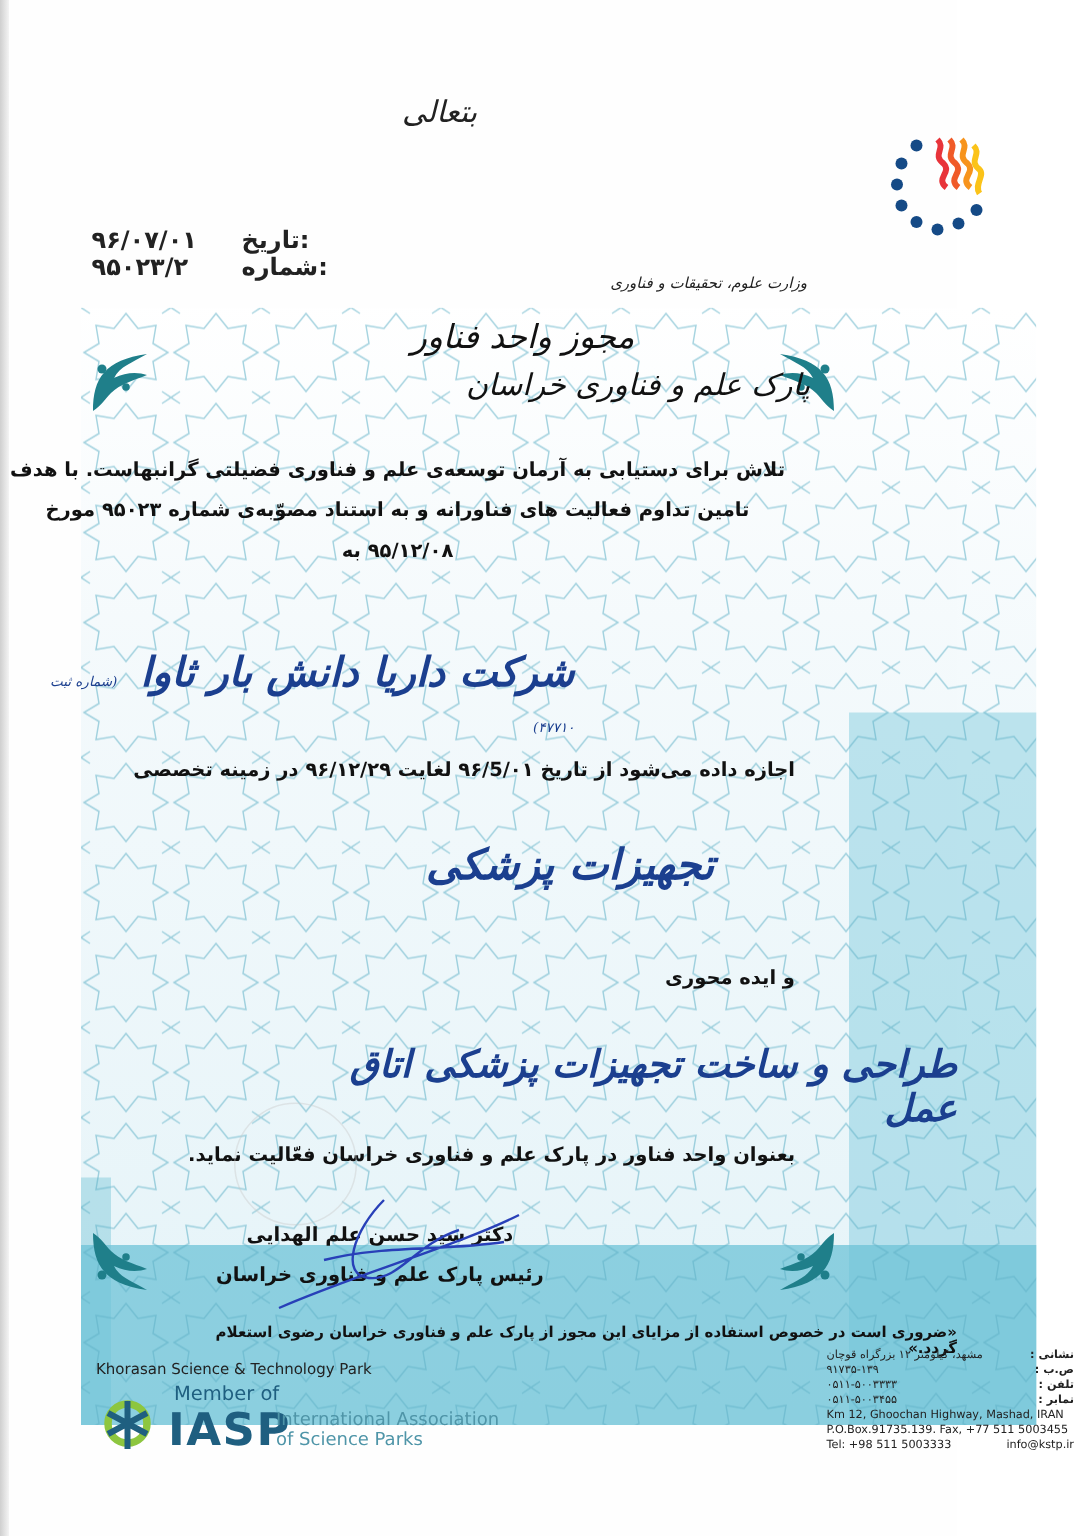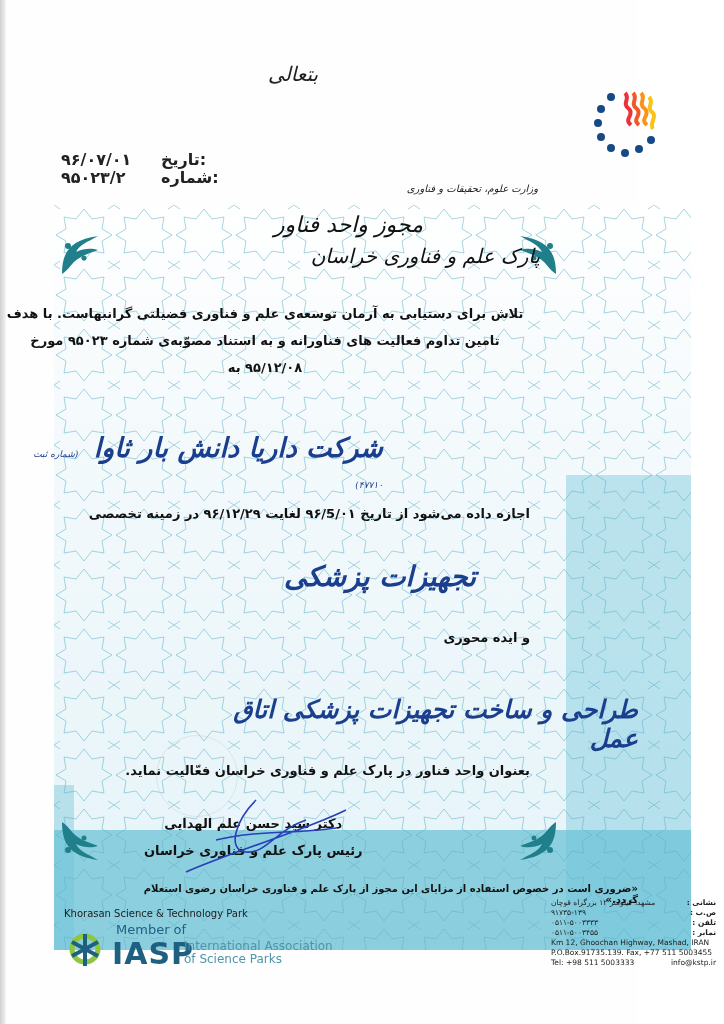--- a/index.html
+++ b/index.html
@@ -57,21 +57,21 @@
   .park-name { position:absolute; right:98px; top:200px; font-size:20px; font-style:italic; font-family:"DejaVu Serif", serif; color:#111; direction:rtl;margin-top:44px; }
 
   .title { position:absolute; left:235px; top:212px; font-size:22px; font-style:italic; font-family:"DejaVu Serif", serif; color:#111; direction:rtl;margin-left:33px; }
 
   .body-text { position:absolute; right:108px; direction:rtl; font-weight:bold; font-size:13px; color:#111; text-align:right; }
   .p1 { top:300px; line-height:27px; width:530px;text-align:center; }
   .company { position:absolute; right:255px; top:432px; direction:rtl; font-size:27px; font-weight:bold; font-style:italic; font-family:"DejaVu Serif", serif; color:#1b3f8f; }
   .reg { font-size:9px; font-weight:normal; color:#1b3f8f; margin-right:6px; }
   .p2 { top:500px; line-height:27px; width:520px; }
   .field { position:absolute; left:258px; top:560px; font-size:28px; font-style:italic; font-weight:bold; font-family:"DejaVu Serif", serif; color:#1b3f8f; direction:rtl;margin-left:20px; }
-  .p3 { top:630px; }
+  .p3 { top:645px; }
   .idea { position:absolute; left:215px; top:695px; font-size:25px; font-style:italic; font-weight:bold; font-family:"DejaVu Serif", serif; color:#1b3f8f; direction:rtl; }
   .p4 { top:763px; }
   .signer { position:absolute; left:138px; top:810px; direction:rtl; text-align:center; font-weight:bold; font-size:13px; color:#111; line-height:27px; }
   .signature { position:absolute; left:150px; top:790px; width:200px; height:90px; }
   .seal { position:absolute; left:150px; top:735px; width:80px; height:80px; border-radius:50%; border:1px solid rgba(200,200,200,0.4); }
 
   .notice { position:absolute; left:120px; top:883px; direction:rtl; font-size:10px; font-weight:bold; color:#111; }
   .park-en { position:absolute; left:58px; top:908px; font-size:10px; color:#222; }
   .iasp { position:absolute; left:58px; top:922px; width:330px; height:50px; }
   .iasp-member { position:absolute; left:52px; top:0; font-size:13px; color:#1f5f80; }

